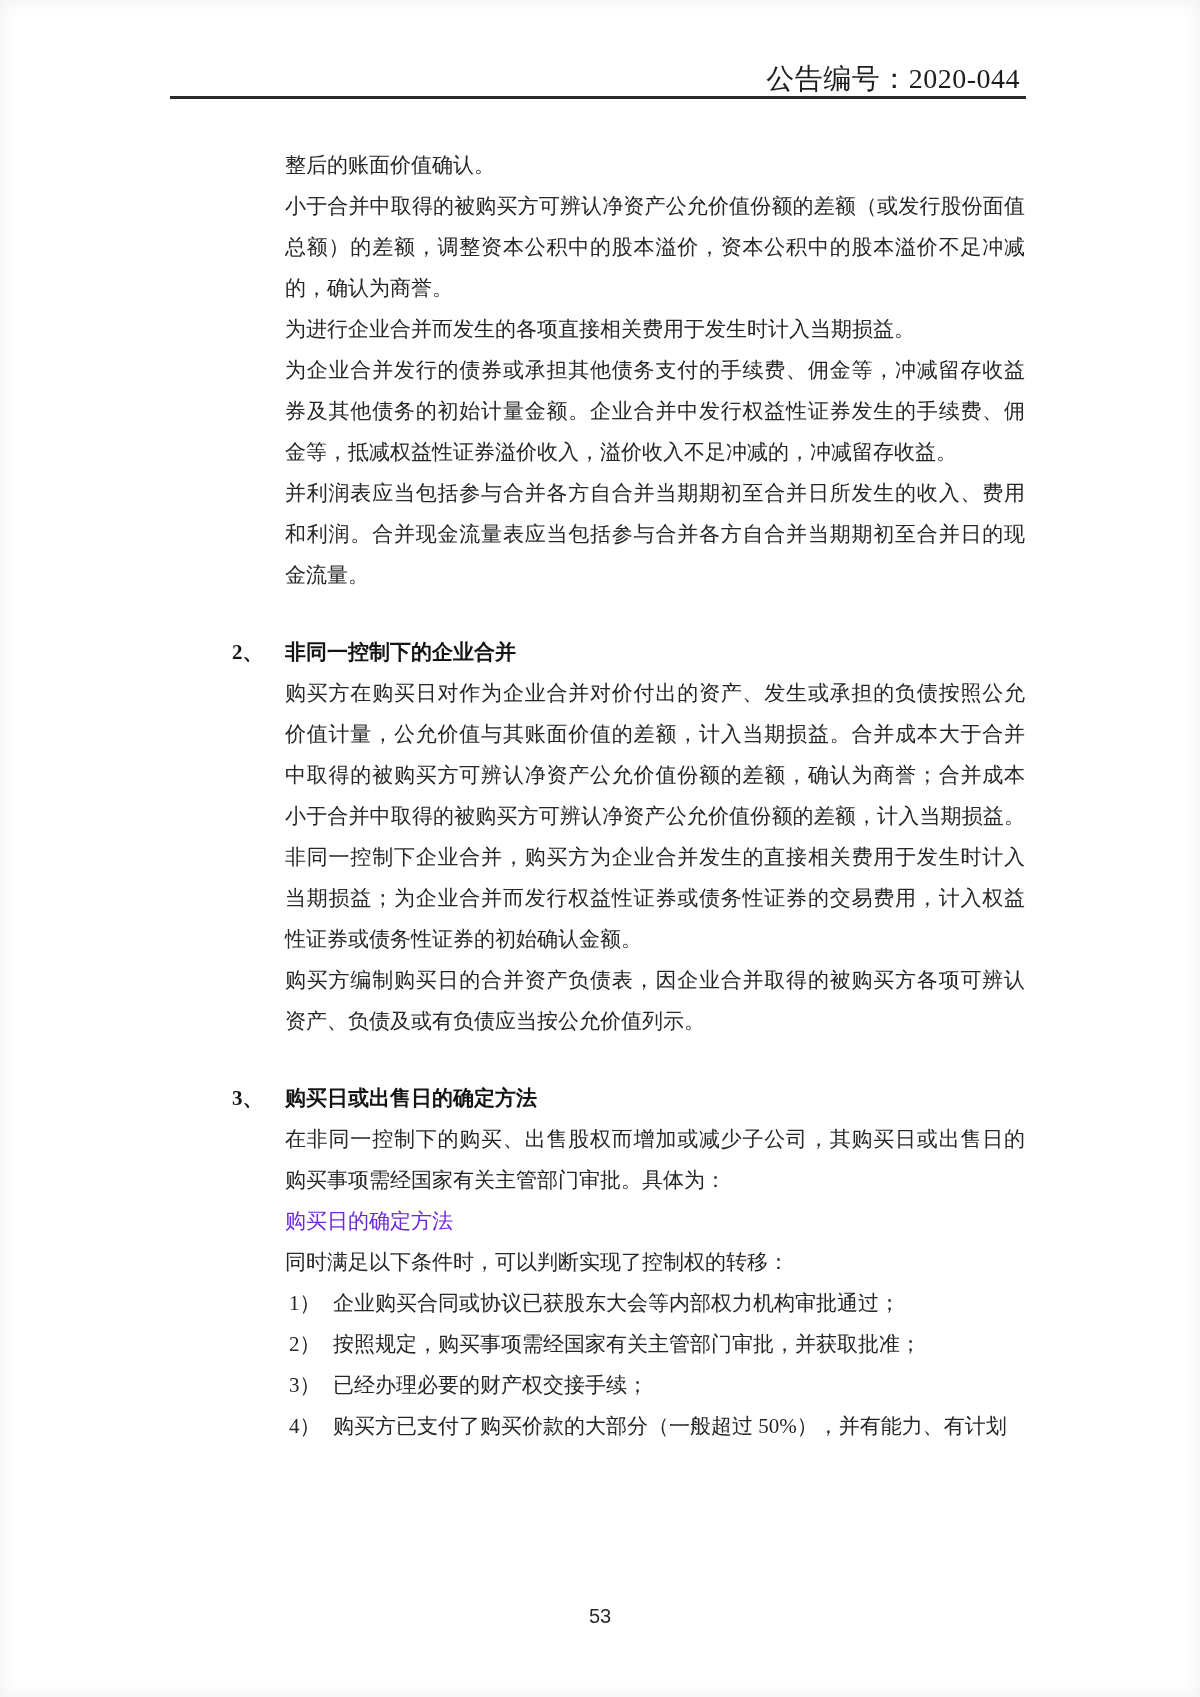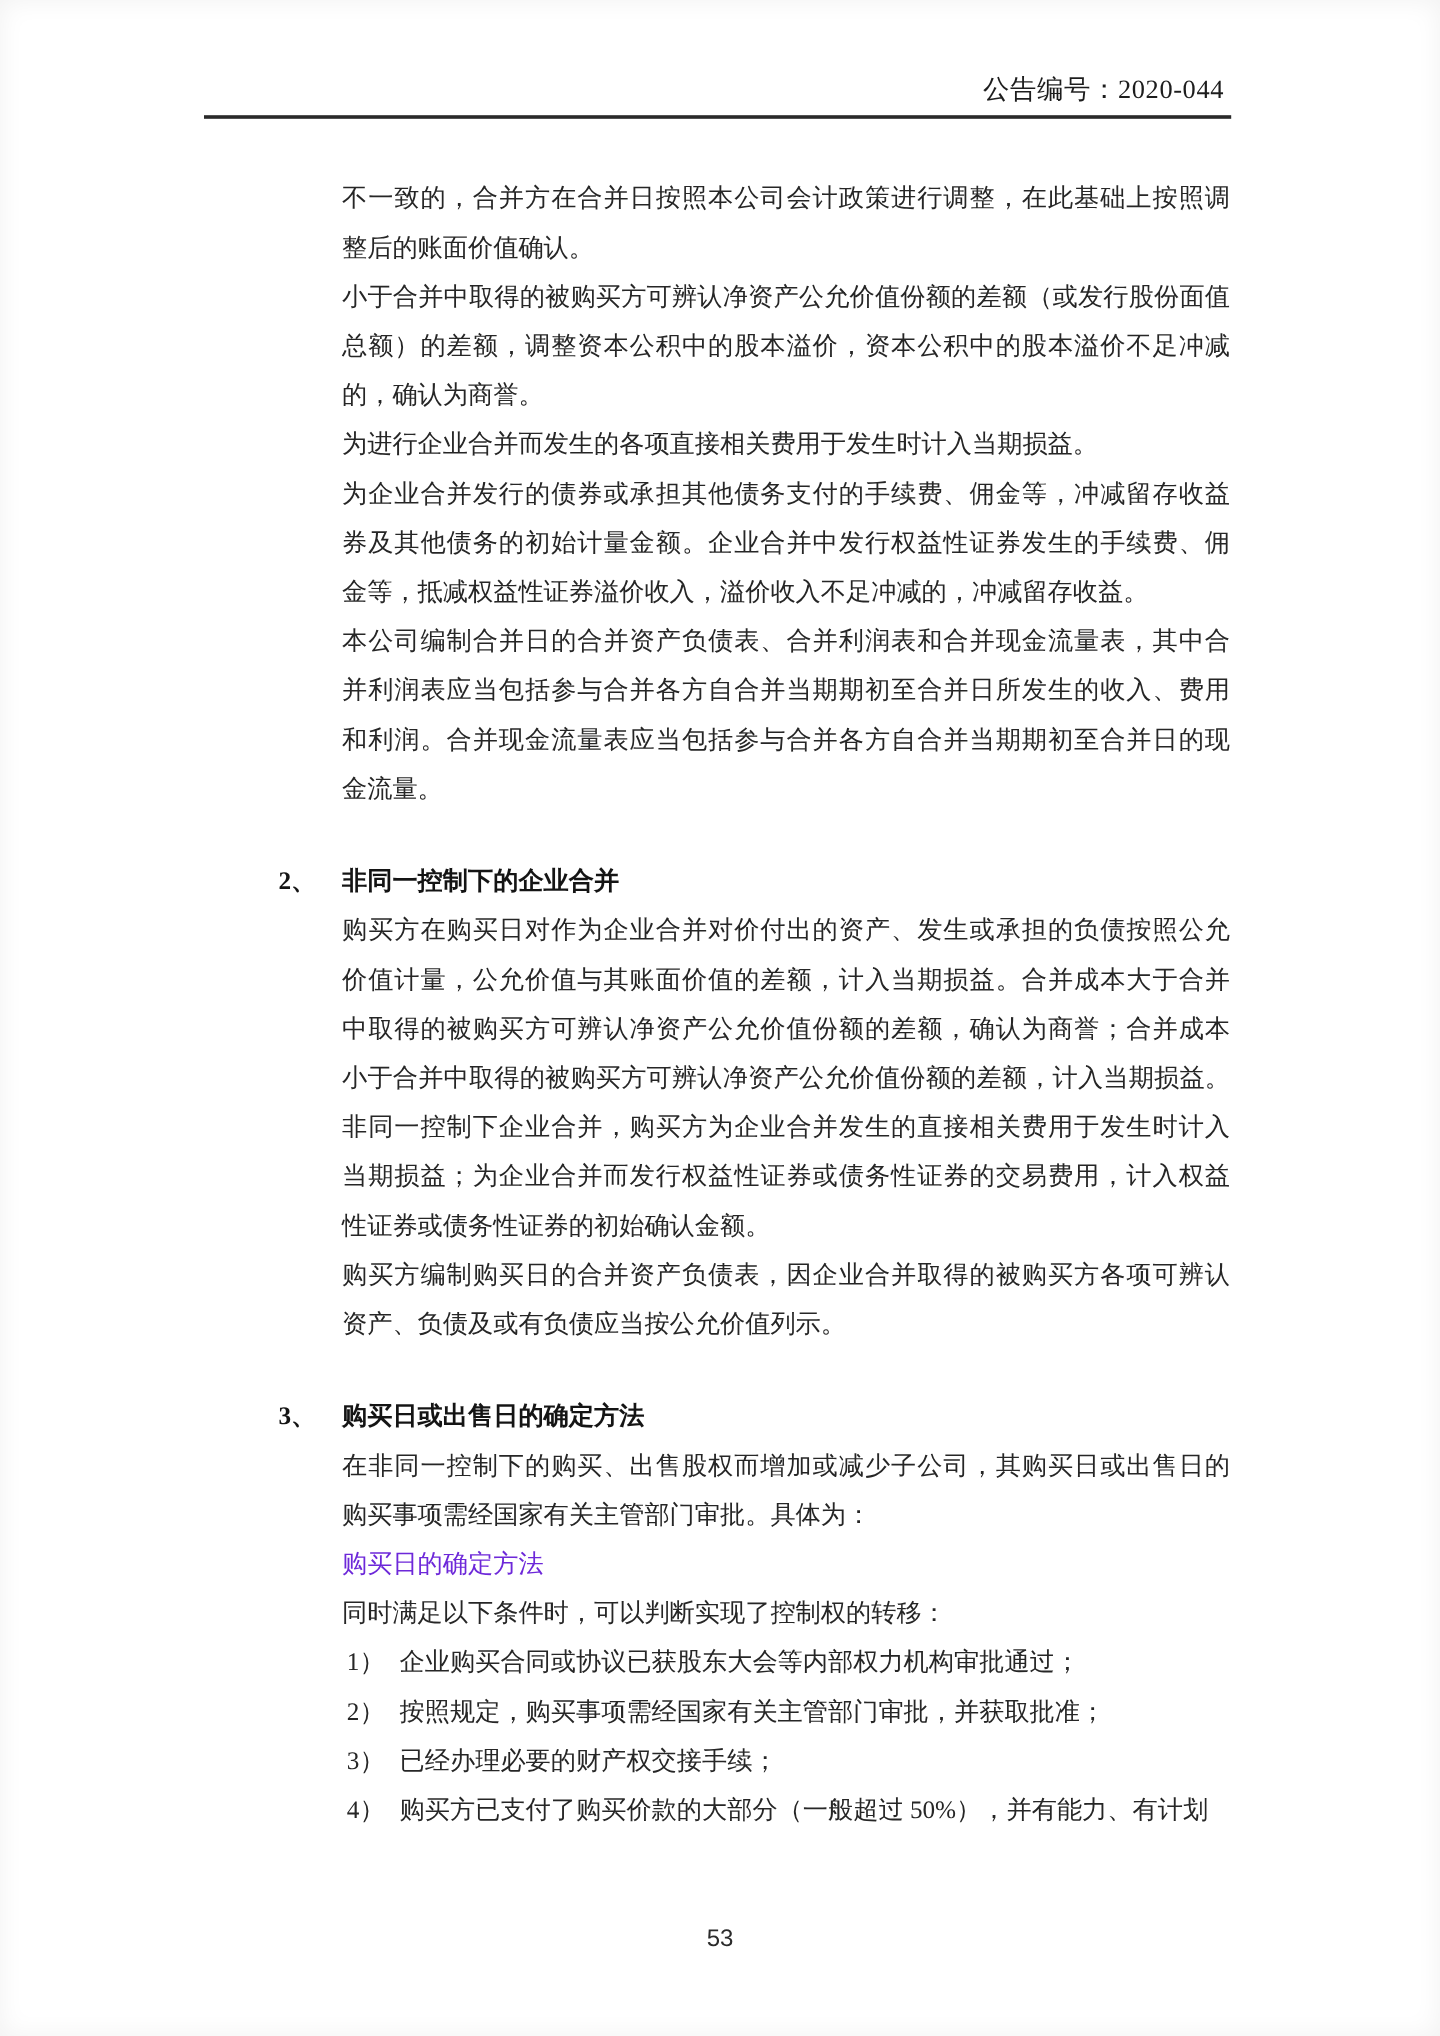--- a/index.html
+++ b/index.html
@@ -11,21 +11,21 @@
     background: #ffffff;
     overflow: hidden;
     font-family: "Liberation Serif", "DejaVu Serif", serif;
     color: #262626;
     box-shadow: inset 0 0 22px rgba(0,0,0,0.06);
   }
   .doc-header-number {
     position: absolute;
     top: 60px;
     right: 180px;
-    font-size: 22px;
+    font-size: 28px;
     letter-spacing: 0.5px;
     color: #1d1d1d;
     white-space: nowrap;
   }
   .header-rule {
     position: absolute;
     top: 96px;
     left: 170px;
     width: 856px;
     height: 3px;
@@ -81,38 +81,36 @@
 <body>
 
 <div class="page">
 
   <div class="doc-header-number">公告编号：2020-044</div>
 
   <div class="header-rule"></div>
 
   <div class="doc-body">
       <div class="paragraph">
-        <div class="para-line fill">不一致的，合并方在合并日按照本公司会计政策进行调整，在此基础上按照调</div>
         <div class="para-line">整后的账面价值确认。</div>
       </div>
       <div class="paragraph">
         <div class="para-line fill">小于合并中取得的被购买方可辨认净资产公允价值份额的差额（或发行股份面值</div>
         <div class="para-line fill">总额）的差额，调整资本公积中的股本溢价，资本公积中的股本溢价不足冲减</div>
         <div class="para-line">的，确认为商誉。</div>
       </div>
       <div class="paragraph">
         <div class="para-line">为进行企业合并而发生的各项直接相关费用于发生时计入当期损益。</div>
       </div>
       <div class="paragraph">
         <div class="para-line fill">为企业合并发行的债券或承担其他债务支付的手续费、佣金等，冲减留存收益</div>
         <div class="para-line fill">券及其他债务的初始计量金额。企业合并中发行权益性证券发生的手续费、佣</div>
         <div class="para-line">金等，抵减权益性证券溢价收入，溢价收入不足冲减的，冲减留存收益。</div>
       </div>
       <div class="paragraph">
-        <div class="para-line fill">本公司编制合并日的合并资产负债表、合并利润表和合并现金流量表，其中合</div>
         <div class="para-line fill">并利润表应当包括参与合并各方自合并当期期初至合并日所发生的收入、费用</div>
         <div class="para-line fill">和利润。合并现金流量表应当包括参与合并各方自合并当期期初至合并日的现</div>
         <div class="para-line">金流量。</div>
       </div>
       <div class="heading"><span class="heading-number">2、</span><span class="heading-title">非同一控制下的企业合并</span></div>
       <div class="paragraph">
         <div class="para-line fill">购买方在购买日对作为企业合并对价付出的资产、发生或承担的负债按照公允</div>
         <div class="para-line fill">价值计量，公允价值与其账面价值的差额，计入当期损益。合并成本大于合并</div>
         <div class="para-line fill">中取得的被购买方可辨认净资产公允价值份额的差额，确认为商誉；合并成本</div>
         <div class="para-line fill">小于合并中取得的被购买方可辨认净资产公允价值份额的差额，计入当期损益。</div>

